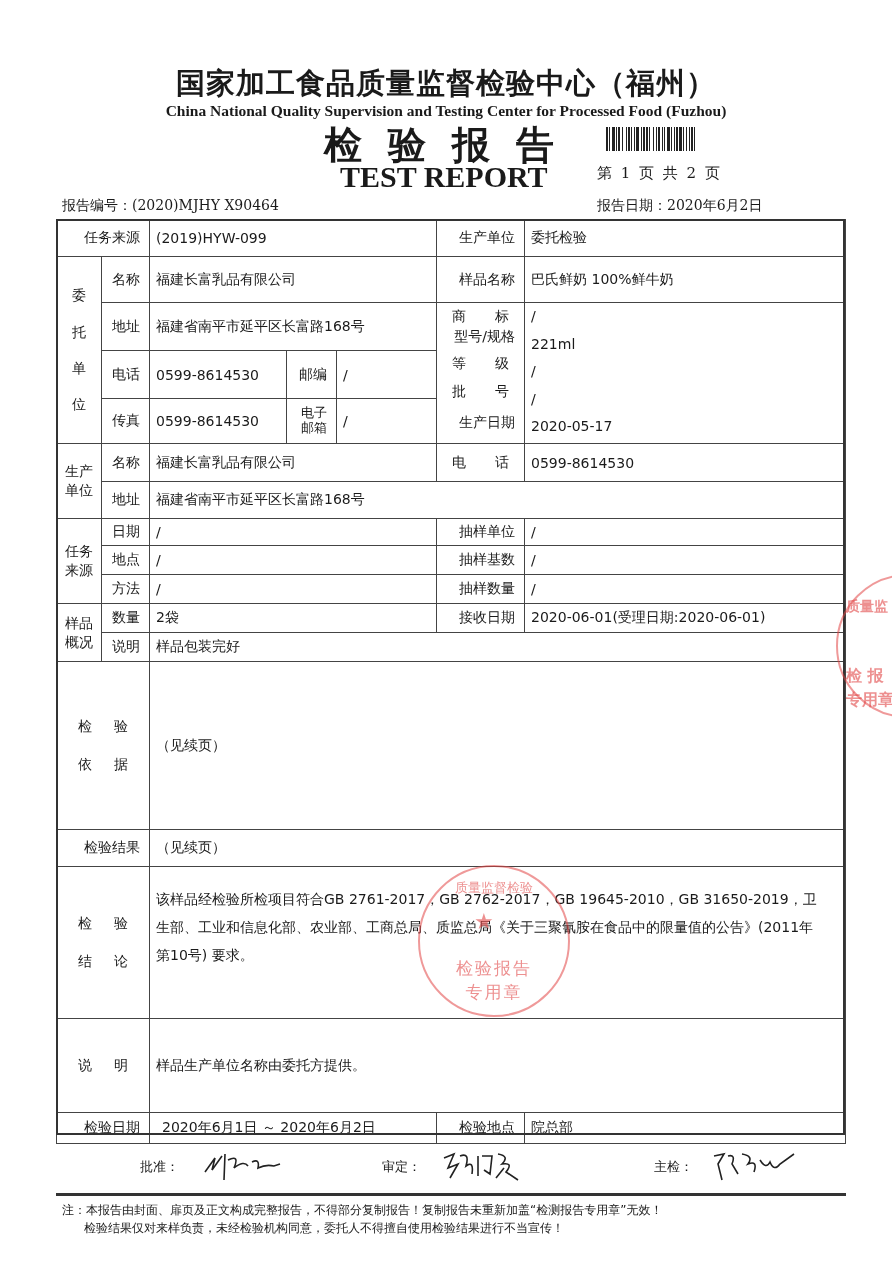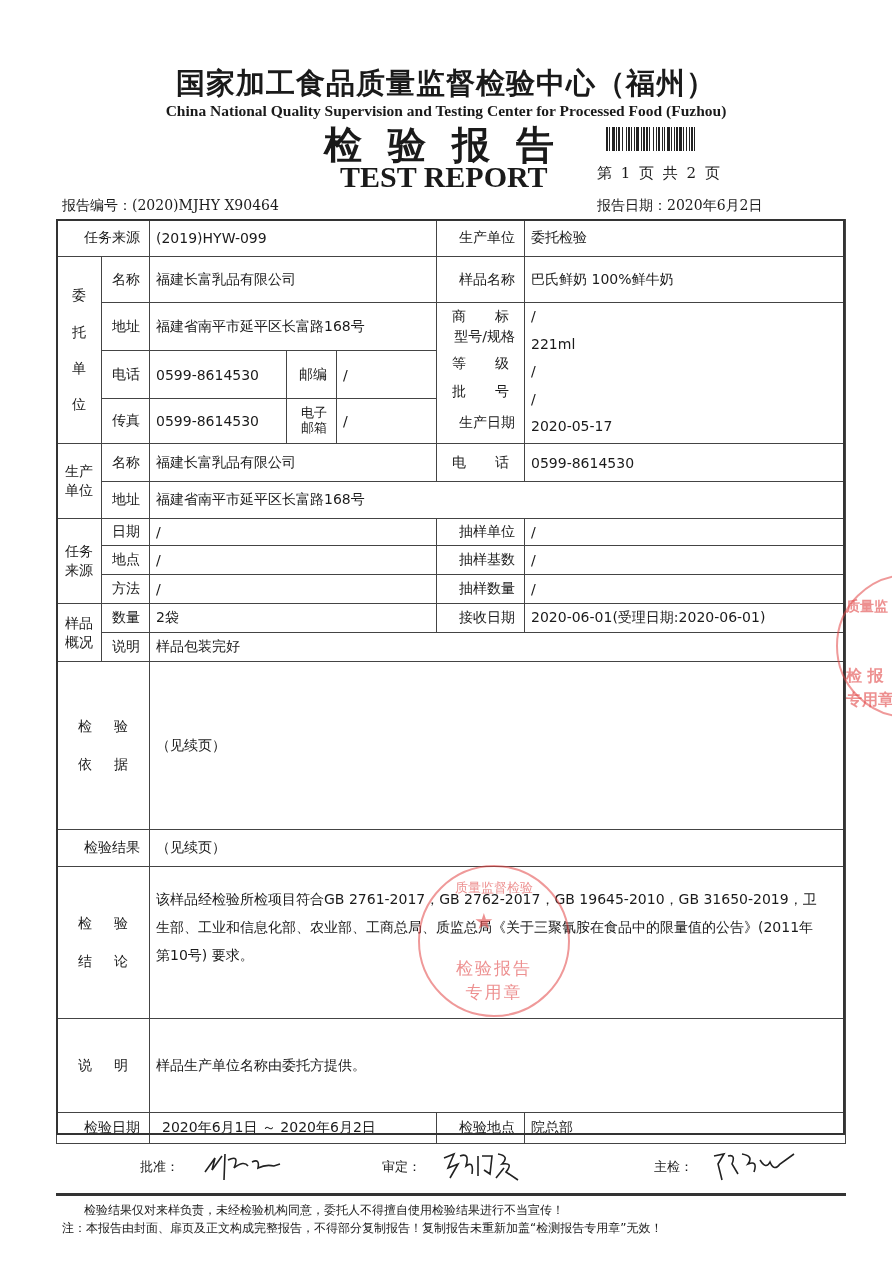--- a/index.html
+++ b/index.html
@@ -300,15 +300,15 @@
   <span class="lab" style="left:654px">主检：</span>
   <div class="sig" style="left:708px;width:90px">
     <svg viewBox="0 0 90 32">
         <path d="M6 6 L16 4 L10 14 L14 30 M20 6 Q28 4 24 14 L30 24 M34 4 Q46 6 40 14 Q50 10 46 22 M52 10 Q58 20 62 12 Q66 22 72 14 L86 4" stroke="#222" stroke-width="1.6" fill="none"></path>
       </svg>
   </div>
 </div>
 
 <div class="abs rule"></div>
 <div class="abs note">
+  <div>注：本报告由封面、扉页及正文构成完整报告，不得部分复制报告！复制报告未重新加盖“检测报告专用章”无效！</div>
   <div style="padding-left:22px">检验结果仅对来样负责，未经检验机构同意，委托人不得擅自使用检验结果进行不当宣传！</div>
-  <div>注：本报告由封面、扉页及正文构成完整报告，不得部分复制报告！复制报告未重新加盖“检测报告专用章”无效！</div>
 </div>
 
 </body></html>

